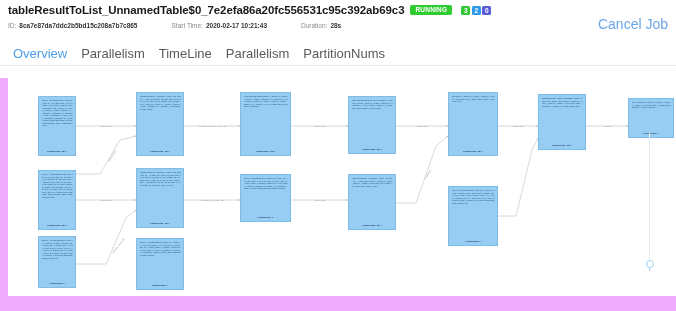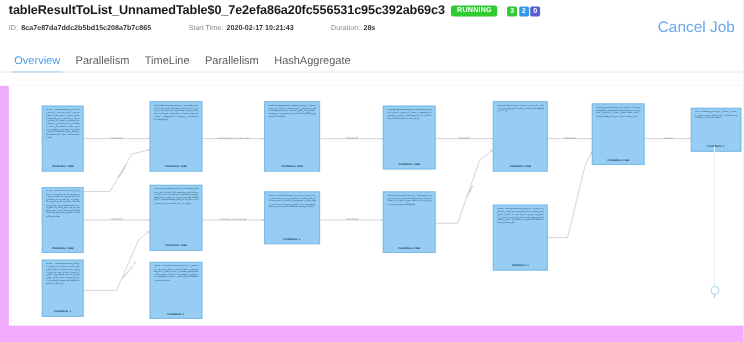--- a/index.html
+++ b/index.html
@@ -35,21 +35,21 @@
   .meta-sep{display:inline-block;width:34px;}
 
   .cancel-job{
     position:absolute;right:8px;top:16px;
     color:#6ba6e8;font-size:14px;cursor:pointer;white-space:nowrap;
   }
 
   
   .tabs{position:absolute;left:8px;top:44px;display:flex;gap:0;align-items:flex-end;height:22px;}
   .tab{
-    font-size:10px;color:#5a5a5a;padding:0 13px 5px 1px;cursor:pointer;white-space:nowrap;
+    font-size:13px;color:#5a5a5a;padding:0 13px 5px 1px;cursor:pointer;white-space:nowrap;
     position:relative;
   }
   .tab:first-child{padding-left:5px;}
   .tab.active{color:#4a9de8;}
   .tab.active::after{
     content:"";position:absolute;left:3px;right:11px;bottom:0;height:1.5px;background:#4a9de8;border-radius:1px;
   }
   .tab-underline{position:absolute;left:0;top:65px;width:676px;height:1px;background:#ececec;}
 
   
@@ -123,21 +123,21 @@
       <span class="meta-val">28s</span>
     </div>
 
     <div class="cancel-job">Cancel Job</div>
 
     <div class="tabs">
       <div class="tab active">Overview</div>
       <div class="tab">Parallelism</div>
       <div class="tab">TimeLine</div>
       <div class="tab">Parallelism</div>
-      <div class="tab">HashAggregate</div>
+      <div class="tab">PartitionNums</div>
     </div>
     <div class="tab-underline"></div>
   </div>
 
   <div class="canvas-card">
     <div class="graph">
 
       <svg class="edges" viewBox="0 0 668 218">
         <defs>
           <marker id="ah" markerWidth="4" markerHeight="4" refX="3.4" refY="1.6" orient="auto">

